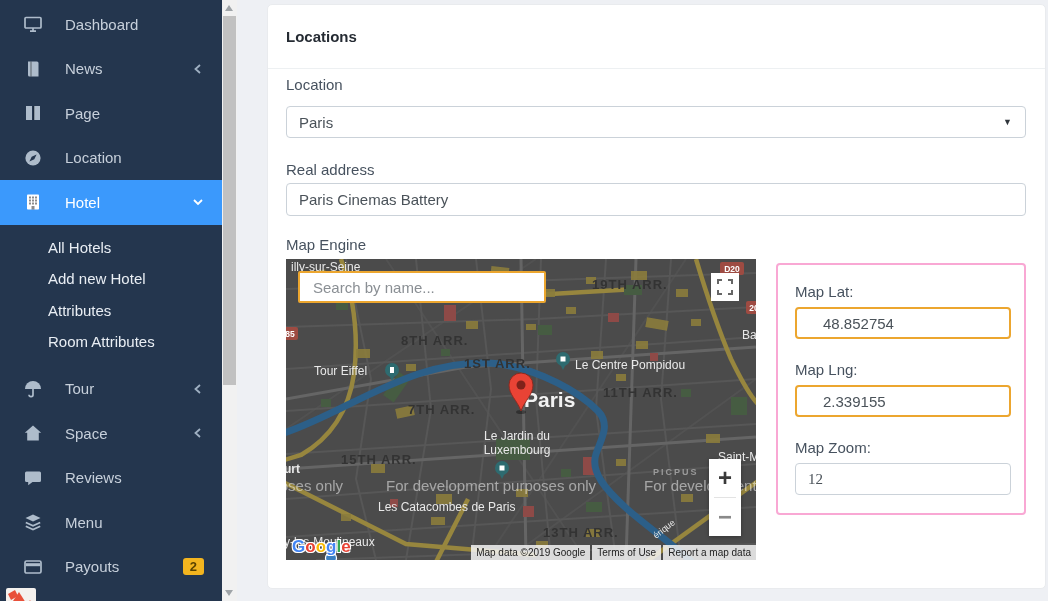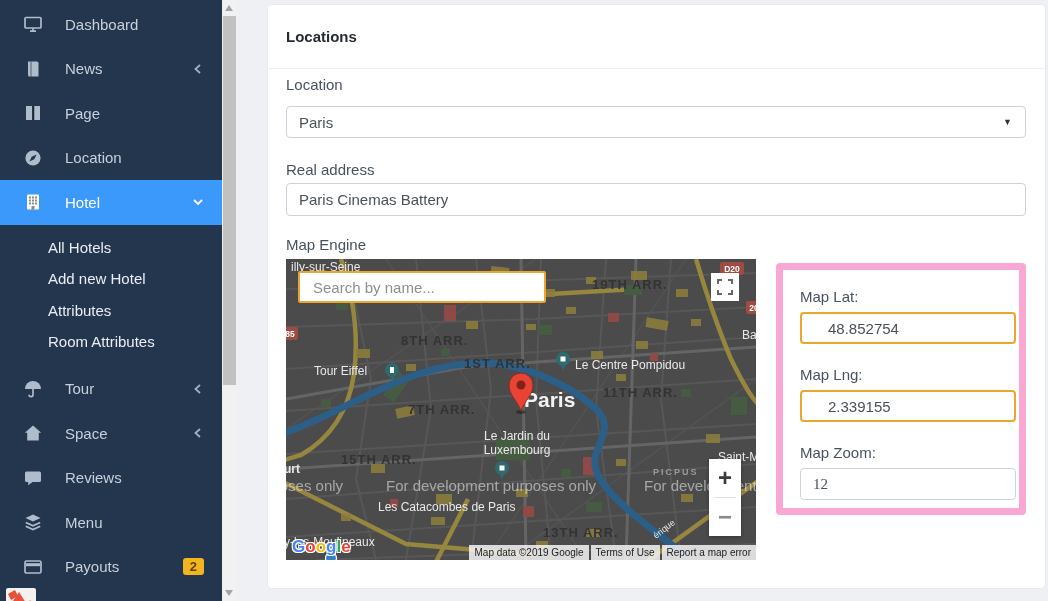--- a/index.html
+++ b/index.html
@@ -47,21 +47,21 @@
   .zoom-ctl { position:absolute; right:15px; top:200px; width:32px; background:#fff; box-shadow:0 1px 4px rgba(0,0,0,.3); display:flex; flex-direction:column; align-items:center; }
   .zoom-ctl .zbtn { width:32px; height:38px; display:flex; align-items:center; justify-content:center; font-size:24px; color:#3A3A3A; cursor:pointer; font-weight:bold; }
   .zoom-ctl .zbtn.minus { color:#8A8A8A; }
   .zoom-ctl .zdiv { width:22px; height:1px; background:#E3E3E3; }
   .glogo { position:absolute; left:6px; bottom:3px; font-size:17px; font-weight:bold; letter-spacing:0px;
            text-shadow:-1px -1px 0 #fff, 1px -1px 0 #fff, -1px 1px 0 #fff, 1px 1px 0 #fff; }
   .attrib { position:absolute; right:0; bottom:0; display:flex; }
   .attrib span { background:rgba(245,245,245,.85); color:#222; font-size:10px; padding:2px 5px; margin-left:2px; white-space:nowrap; }
 
   
-  .panel { position:absolute; left:508px; top:258px; width:250px; height:252px; border:7px solid #f9a8d4; border-radius:4px; background:#fff; }
+  .panel { position:absolute; left:508px; top:258px; width:250px; height:252px; border:2px solid #f9a8d4; border-radius:4px; background:#fff; }
   .panel .plabel { position:absolute; left:17px; font-size:15px; color:#47525F; }
   .panel input { position:absolute; left:17px; width:216px; height:32px; border:1px solid #CBD2D9; border-radius:4px; font-size:15px; color:#4A5259; padding:0 12px; font-family:"Liberation Sans",sans-serif; outline:none; background:#fff; }
   .panel input.orange { border:2px solid #ECA62F;padding-left:26px; }
 </style>
 </head>
 <body>
 
 <div id="stage">
 
   <nav class="sidebar">
@@ -422,21 +422,21 @@
         <div class="zbtn">+</div>
         <div class="zdiv"></div>
         <div class="zbtn minus">−</div>
       </div>
 
       <div class="glogo"><span style="color:#4285F4">G</span><span style="color:#EA4335">o</span><span style="color:#FBBC05">o</span><span style="color:#4285F4">g</span><span style="color:#34A853">l</span><span style="color:#EA4335">e</span></div>
 
       <div class="attrib">
         <span>Map data ©2019 Google</span>
         <span>Terms of Use</span>
-        <span>Report a map error</span>
+        <span>Report a map data</span>
       </div>
     </div>
 
     <div class="panel">
       <span class="plabel" style="top:18px;">Map Lat:</span>
       <input class="orange" style="top: 42px;" type="text" value="48.852754">
       <span class="plabel" style="top:96px;">Map Lng:</span>
       <input class="orange" style="top: 120px;" type="text" value="2.339155">
       <span class="plabel" style="top:174px;">Map Zoom:</span>
       <input style="top: 198px; font-family: Liberation Serif, serif;" type="text" value="12">

